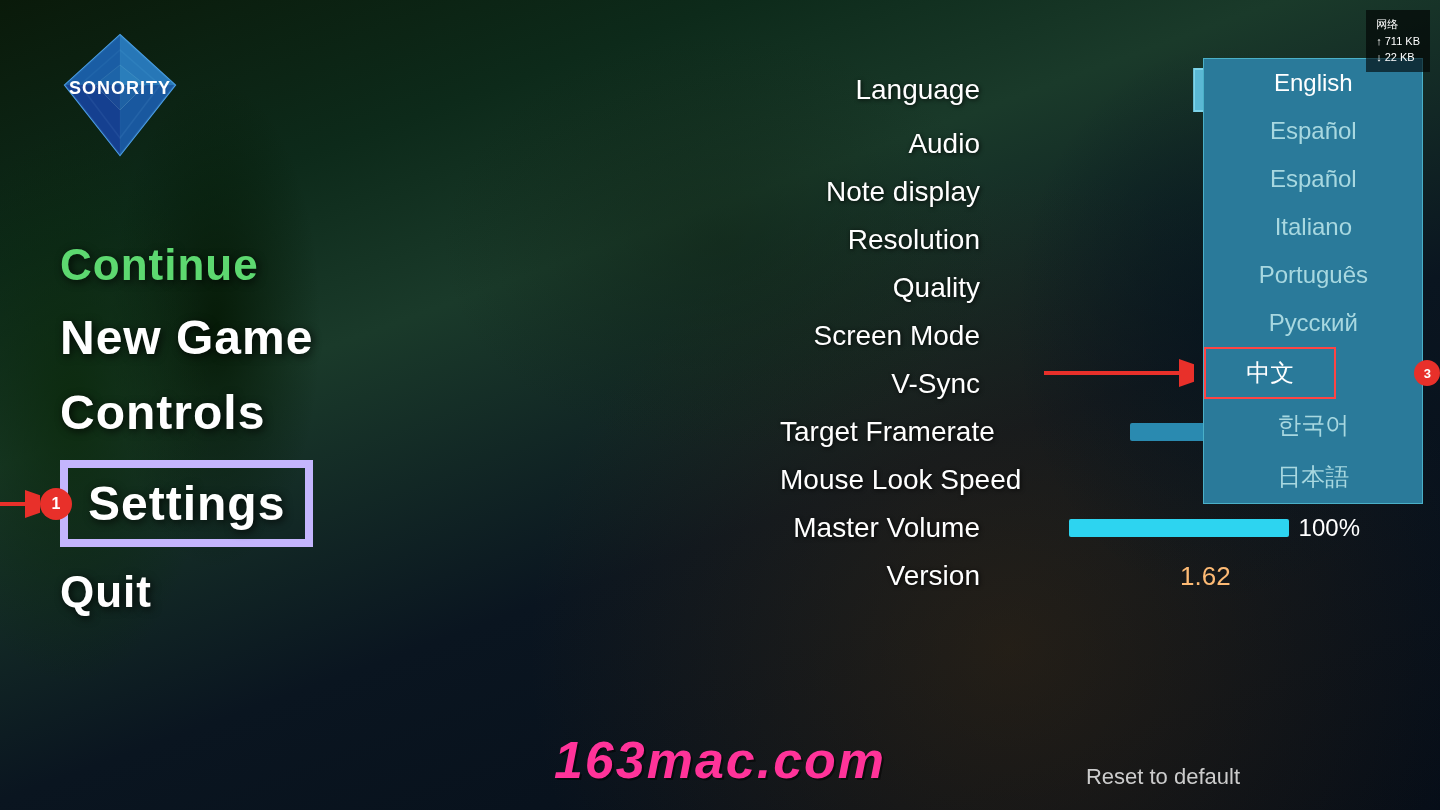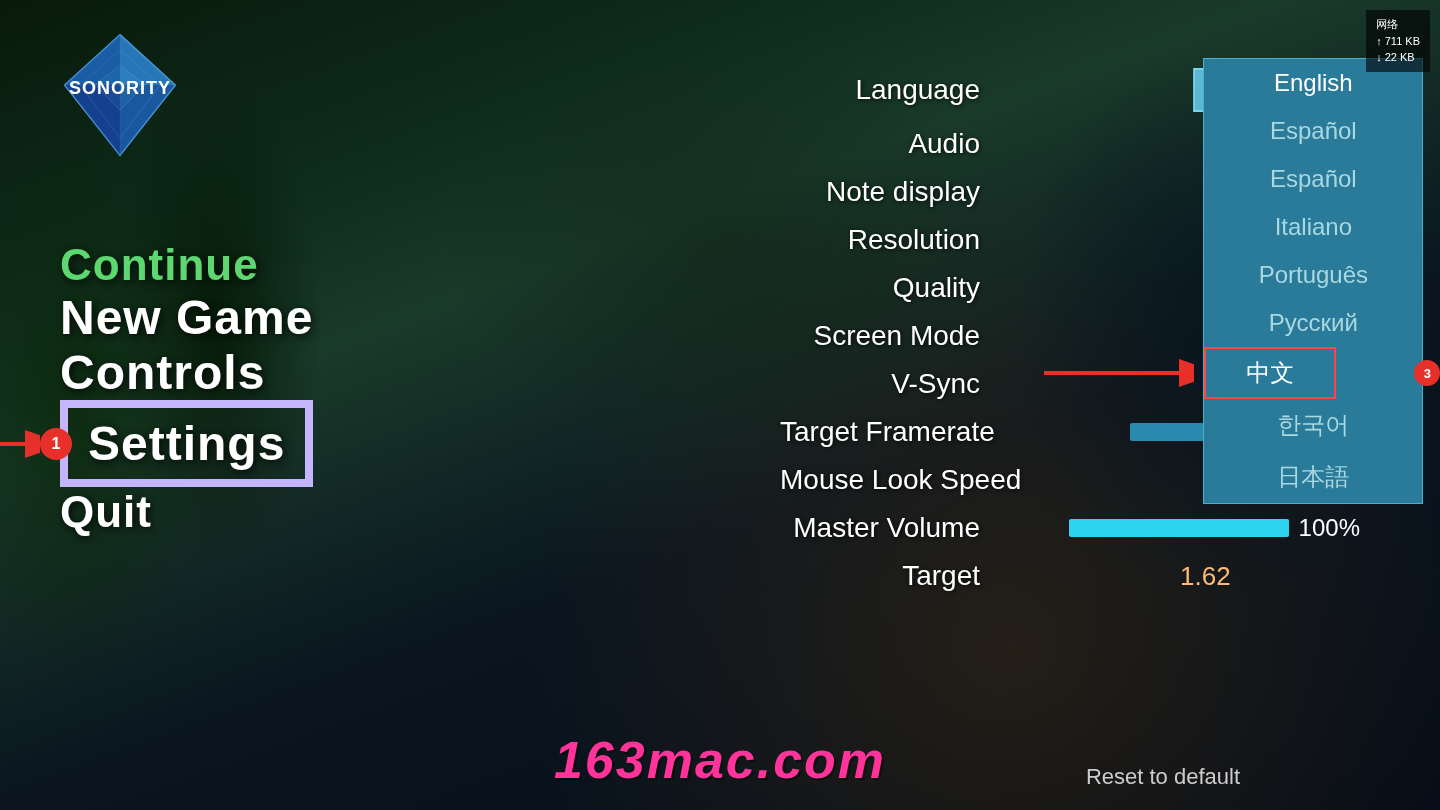--- a/index.html
+++ b/index.html
@@ -44,20 +44,21 @@
     }
 
     
     .left-menu {
       position: absolute;
       left: 60px;
       top: 240px;
       z-index: 10;
       display: flex;
       flex-direction: column;
+      gap: 20px;
     }
 
     .menu-item {
       font-size: 48px;
       font-weight: bold;
       color: white;
       cursor: pointer;
       text-shadow: 2px 2px 8px rgba(0,0,0,0.8);
       letter-spacing: 1px;
     }
@@ -440,21 +441,21 @@
 
   <div class="settings-row">
     <div class="settings-label">Master Volume</div>
     <div class="slider-container">
       <div class="slider-bar full"></div>
       <span class="slider-value">100%</span>
     </div>
   </div>
 
   <div class="settings-row">
-    <div class="settings-label">Target</div>
+    <div class="settings-label">Version</div>
     <div class="version-value settings-value">1.62</div>
   </div>
 
 </div>
 
 <div class="reset-btn">Reset to default</div>
 
 <div class="watermark">163mac.com</div>
 
 </body></html>

